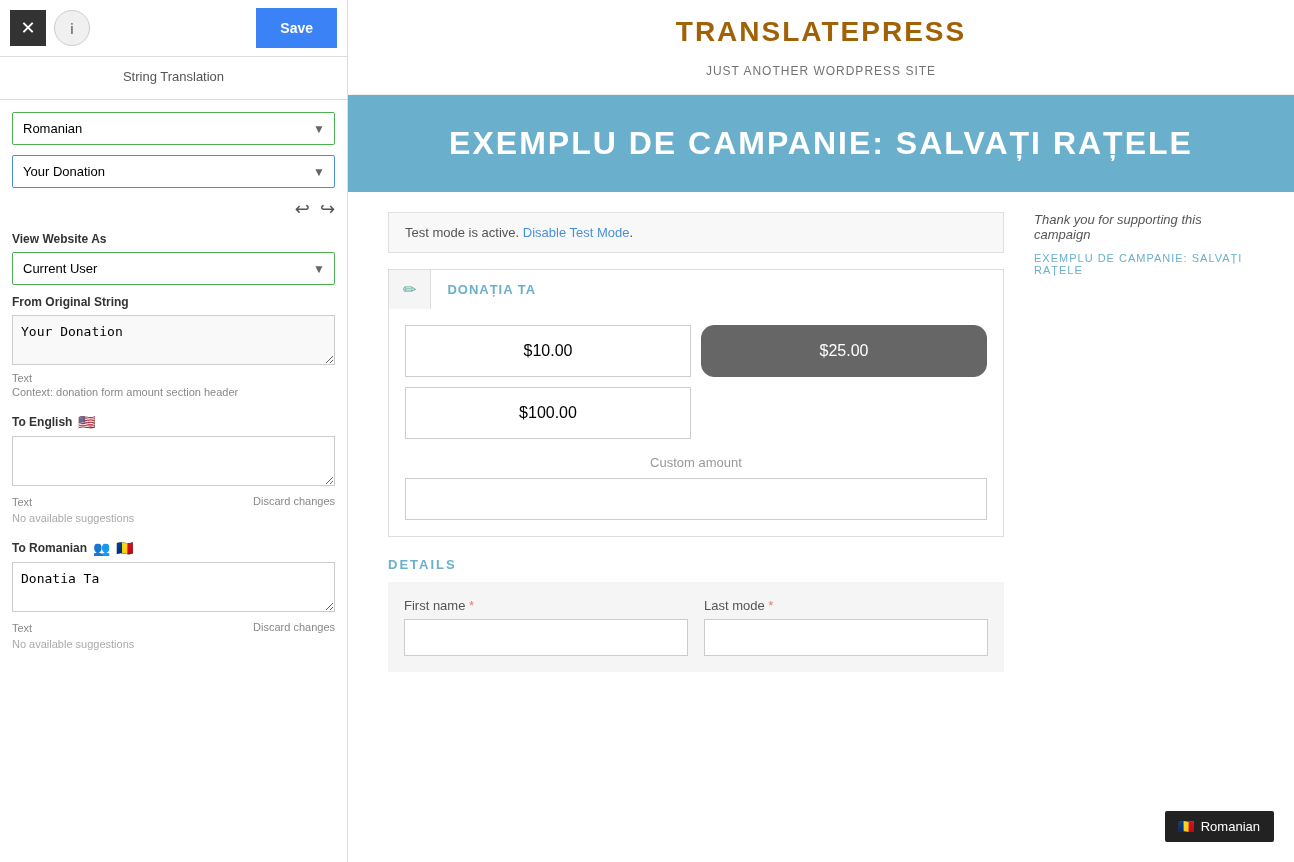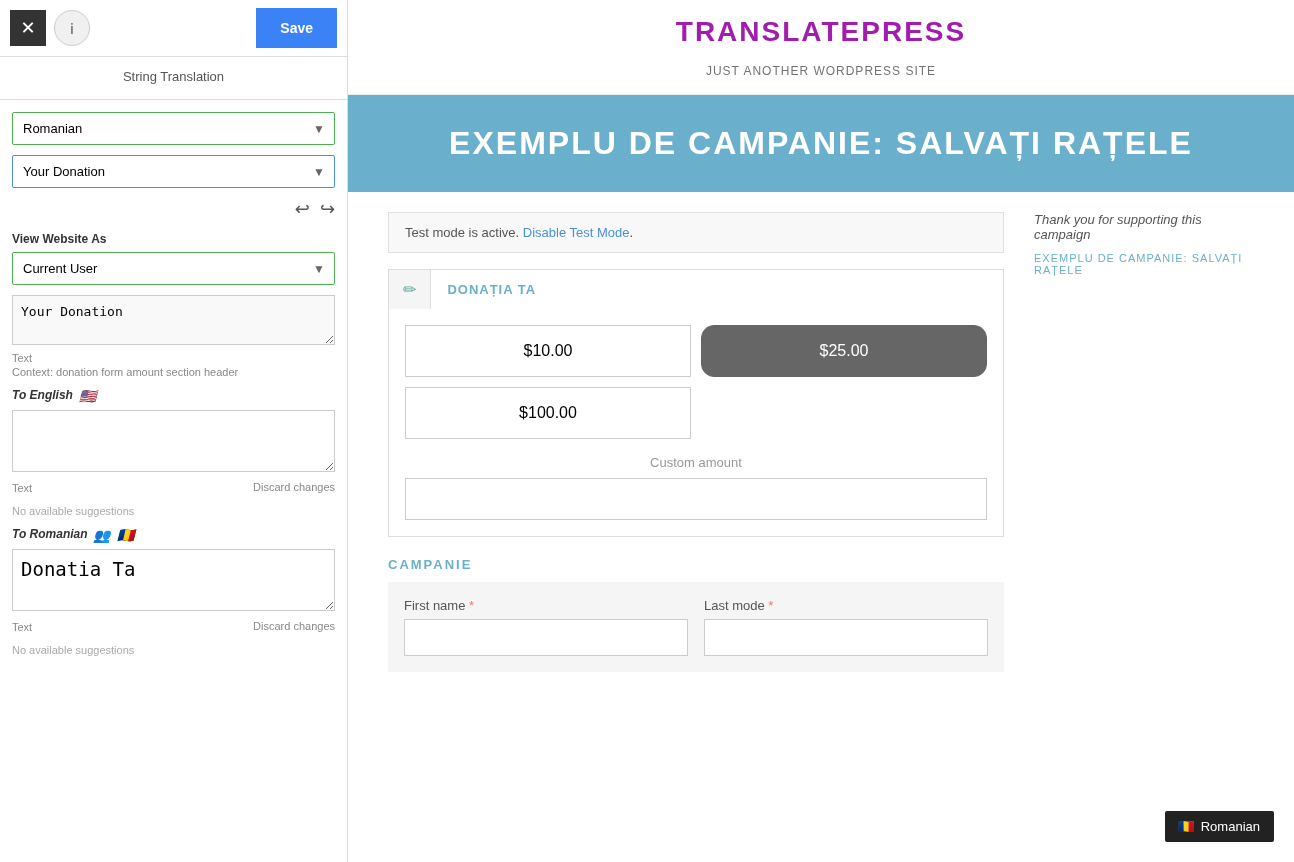--- a/index.html
+++ b/index.html
@@ -165,24 +165,24 @@
     }
 
     .context-text {
       font-size: 11px;
       color: #888;
       margin-top: 2px;
     }
 
     .to-lang-header {
       display: flex;
+      align-items: center;
       gap: 6px;
       margin-bottom: 6px;
-      margin-top: 4px;
-      font-style: italic;
+      margin-top: 16px;
     }
 
     .to-lang-label {
       font-size: 12px;
       font-weight: bold;
       color: #333;
     }
 
     .flag {
       font-size: 14px;
@@ -190,21 +190,21 @@
 
     .group-icon {
       font-size: 14px;
       color: #666;
     }
 
     .translation-input {
       width: 100%;
       border: 1px solid #ccc;
       padding: 8px;
-      font-size: 19px;
+      font-size: 13px;
       resize: vertical;
       min-height: 50px;
     }
 
     .discard-row {
       display: flex;
       justify-content: space-between;
       align-items: center;
       margin-top: 3px;
     }
@@ -213,40 +213,40 @@
       background: none;
       border: none;
       font-size: 11px;
       color: #888;
       cursor: pointer;
     }
 
     .no-suggestions {
       font-size: 11px;
       color: #aaa;
-      margin-top: 11px;
+      margin-top: 4px;
     }
 
     
     .right-panel {
       flex: 1;
       overflow-y: auto;
       background: #fff;
     }
 
     .site-header {
       text-align: center;
       padding: 16px;
       border-bottom: 1px solid #eee;
     }
 
     .site-title {
       font-size: 28px;
       font-weight: bold;
-      color: #a21caf;
+      color: #a16207;
       letter-spacing: 2px;
     }
 
     .site-subtitle {
       font-size: 12px;
       color: #737373;
       letter-spacing: 1px;
       margin-top: 16px;
     }
 
@@ -466,20 +466,21 @@
 
     <div class="view-as-wrap section-block">
       <div class="section-label">View Website As</div>
       <div class="select-wrap">
         <select><option>Current User</option><option>Guest</option></select>
         <span class="chevron">▼</span>
       </div>
     </div>
 
     <div class="section-block">
+      <div class="from-original-label">From Original String</div>
       <textarea class="from-original-text" style="">Your Donation</textarea>
       <div class="meta-text">Text</div>
       <div class="context-text">Context: donation form amount section header</div>
     </div>
 
     <div class="section-block">
       <div class="to-lang-header">
         <span class="to-lang-label">To English</span>
         <span class="flag">🇺🇸</span>
       </div>
@@ -540,21 +541,21 @@
           <button class="amount-btn">$100.00</button>
         </div>
 
         <div class="custom-amount-section">
           <div class="custom-amount-label">Custom amount</div>
           <input class="custom-amount-input" type="text" style="">
         </div>
       </div>
 
       <div class="details-section">
-        <div class="details-title">CAMPANIE</div>
+        <div class="details-title">DETAILS</div>
         <div class="details-form">
           <div class="form-row">
             <div class="form-field">
               <label>
                 <span>First name</span>
                 <span class="required-star"> *</span>
               </label>
               <input type="text" style="">
             </div>
             <div class="form-field">

